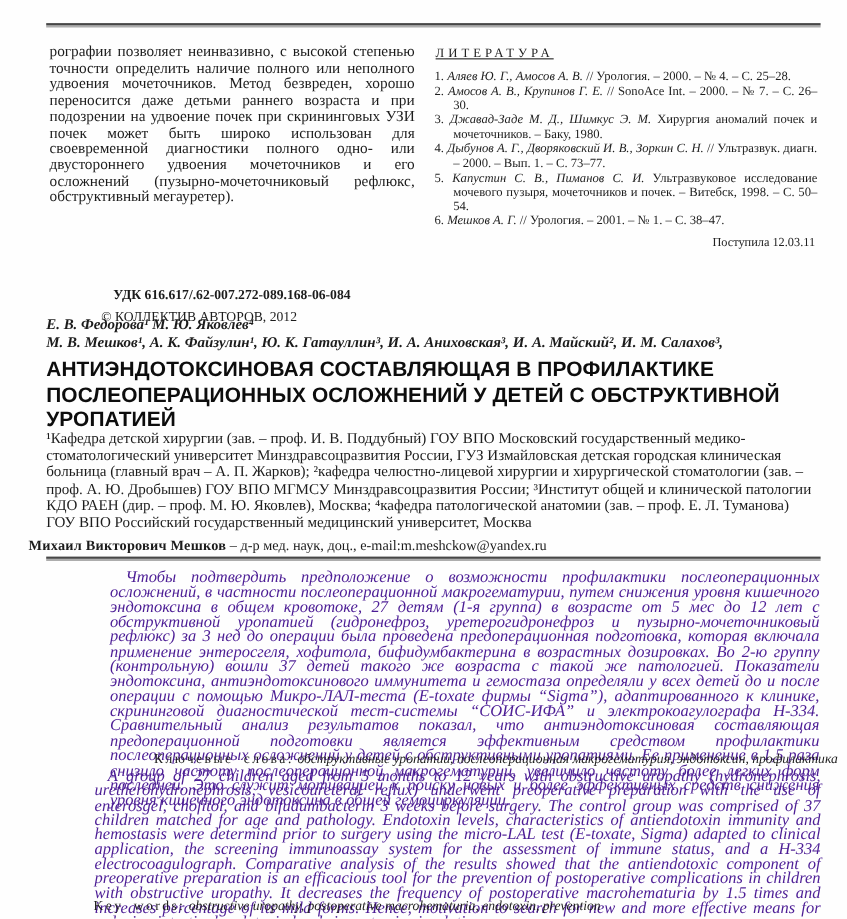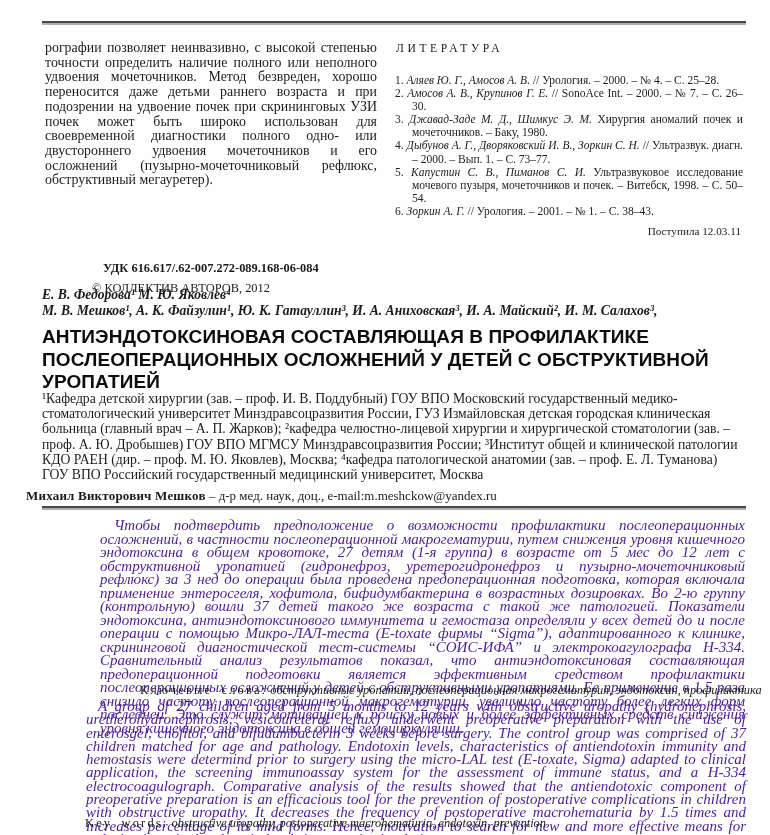--- a/index.html
+++ b/index.html
@@ -24,21 +24,21 @@
     display:flex;gap:18px;
   }
   .col-left{
     width:332px;flex:0 0 332px;
     font-size:13.9px;line-height:14.7px;text-align:justify;
   }
   .col-right{flex:1;min-width:0;}
 
   .lit-heading{
     font-size:11.6px;letter-spacing:3.6px;word-spacing:2px;
-    margin:1px 0 19px 1px;color:#222;
+    margin:1px 0 9px 1px;color:#222;text-decoration:underline;
   }
   .ref{
     font-size:11.5px;line-height:13.1px;text-align:justify;
     padding-left:17px;text-indent:-17px;color:#1d1d1d;
   }
   .ref .ref-num{font-style:normal;}
   .ref .ref-authors{font-style:italic;}
   .received{
     text-align:right;font-size:11.2px;margin-top:7px;padding-right:2px;color:#222;
   }
@@ -95,21 +95,21 @@
     <div class="col-left">рографии позволяет неинвазивно, с высокой степенью точности определить наличие полного или неполного удвоения мочеточников. Метод безвреден, хорошо переносится даже детьми раннего возраста и при подозрении на удвоение почек при скрининговых УЗИ почек может быть широко использован для своевременной диагностики полного одно- или двустороннего удвоения мочеточников и его осложнений (пузырно-мочеточниковый рефлюкс, обструктивный мегауретер).</div>
 
     <div class="col-right">
       <div class="lit-heading">ЛИТЕРАТУРА</div>
 
       <div class="ref"><span class="ref-num">1.</span> <span class="ref-authors">Аляев Ю. Г., Амосов А. В.</span><span> // Урология. – 2000. – № 4. – С. 25–28.</span></div>
       <div class="ref"><span class="ref-num">2.</span> <span class="ref-authors">Амосов А. В., Крупинов Г. Е.</span><span> // SonoAce Int. – 2000. – № 7. – С. 26–30.</span></div>
       <div class="ref"><span class="ref-num">3.</span> <span class="ref-authors">Джавад-Заде М. Д., Шимкус Э. М.</span><span> Хирургия аномалий почек и мочеточников. – Баку, 1980.</span></div>
       <div class="ref"><span class="ref-num">4.</span> <span class="ref-authors">Дыбунов А. Г., Дворяковский И. В., Зоркин С. Н.</span><span> // Ультразвук. диагн. – 2000. – Вып. 1. – С. 73–77.</span></div>
       <div class="ref"><span class="ref-num">5.</span> <span class="ref-authors">Капустин С. В., Пиманов С. И.</span><span> Ультразвуковое исследование мочевого пузыря, мочеточников и почек. – Витебск, 1998. – С. 50–54.</span></div>
-      <div class="ref"><span class="ref-num">6.</span> <span class="ref-authors">Зоркин А. Г.</span><span> // Урология. – 2001. – № 1. – С. 38–43.</span></div>
+      <div class="ref"><span class="ref-num">6.</span> <span class="ref-authors">Мешков А. Г.</span><span> // Урология. – 2001. – № 1. – С. 38–47.</span></div>
 
       <div class="received">Поступила 12.03.11</div>
     </div>
   </div>
 
   <div class="copyright">© КОЛЛЕКТИВ АВТОРОВ, 2012</div>
   <div class="udc">УДК 616.617/.62-007.272-089.168-06-084</div>
 
   <div class="authors">
     <div>Е. В. Федорова¹ М. Ю. Яковлев⁴</div>

